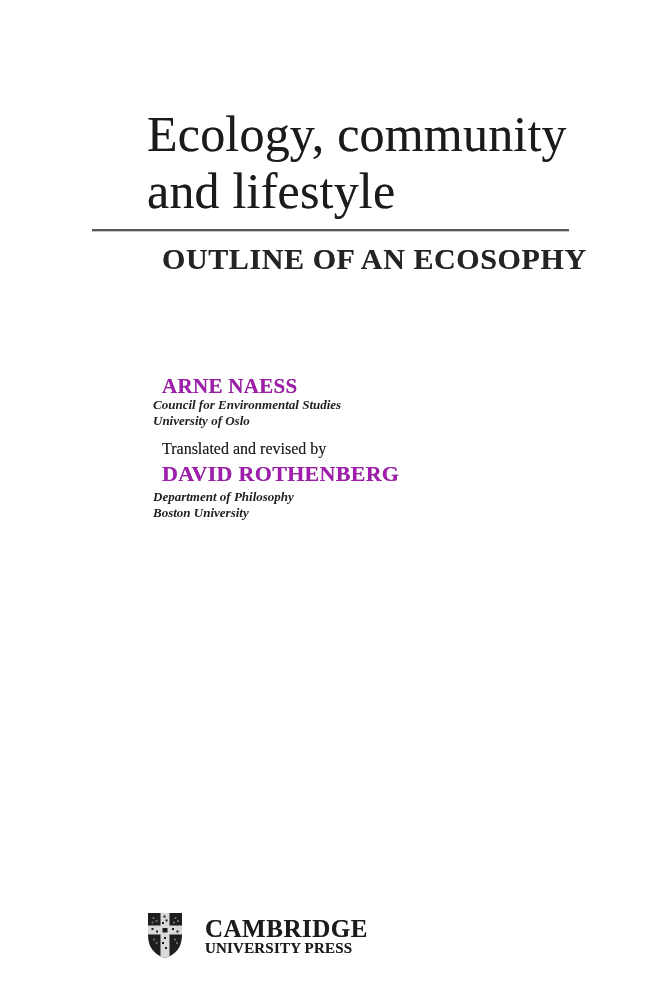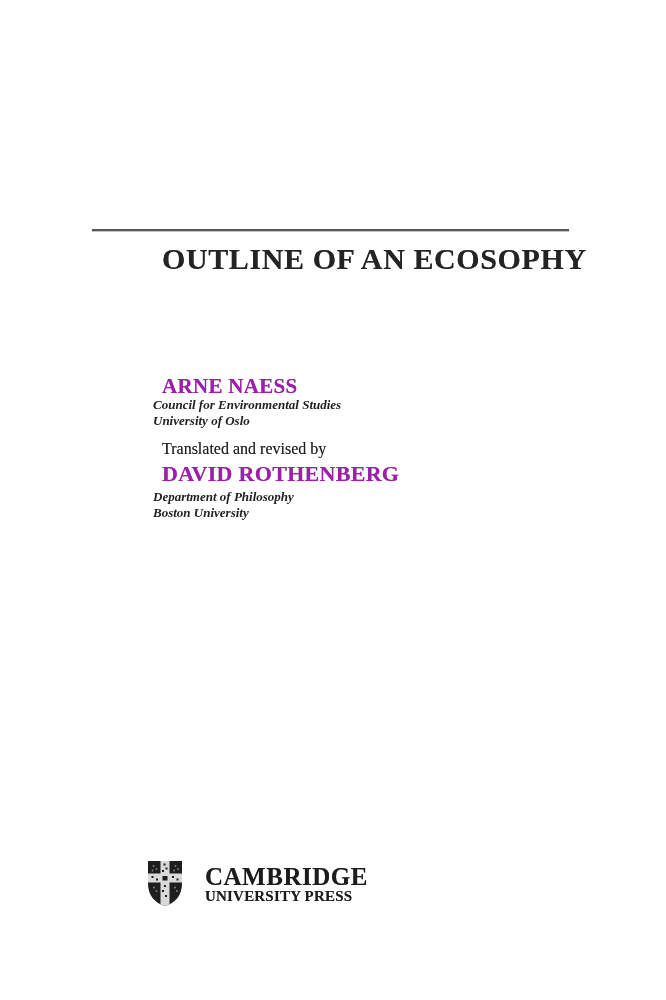--- a/index.html
+++ b/index.html
@@ -75,21 +75,21 @@
 
   .translated-by {
     left: 147px;
     top: 439px;
     font-size: 16px;
     line-height: 20px;
     font-weight: 400;
     color: #1f1f1f;
   }
 
-  .publisher { left: 147px; top: 860px; width: 230px; height: 50px; text-align: right; }
+  .publisher { left: 147px; top: 912px; width: 230px; height: 50px; text-align: right; }
   .shield {
     position: absolute;
     left: 0; top: 0;
     width: 36px; height: 47px;
   }
   .pub-name {
     position: absolute;
     left: 43px;
     top: 4px;
     font-size: 25px;
@@ -109,20 +109,24 @@
     letter-spacing: 0.2px;
     color: #1c1c1c;
     white-space: nowrap;
   }
 </style>
 </head>
 <body>
 
 <div class="page">
 
+  <h1 class="abs title scan">
+    <span class="line">Ecology, community</span>
+    <span class="line">and lifestyle</span>
+  </h1>
 
   <div class="abs rule"></div>
 
   <div class="abs subtitle scan">OUTLINE OF AN ECOSOPHY</div>
 
   <div class="abs person-name name-arne scan">ARNE NAESS</div>
 
   <div class="abs affiliation affil-arne">
     <span class="line">Council for Environmental Studies</span>
     <span class="line">University of Oslo</span>

